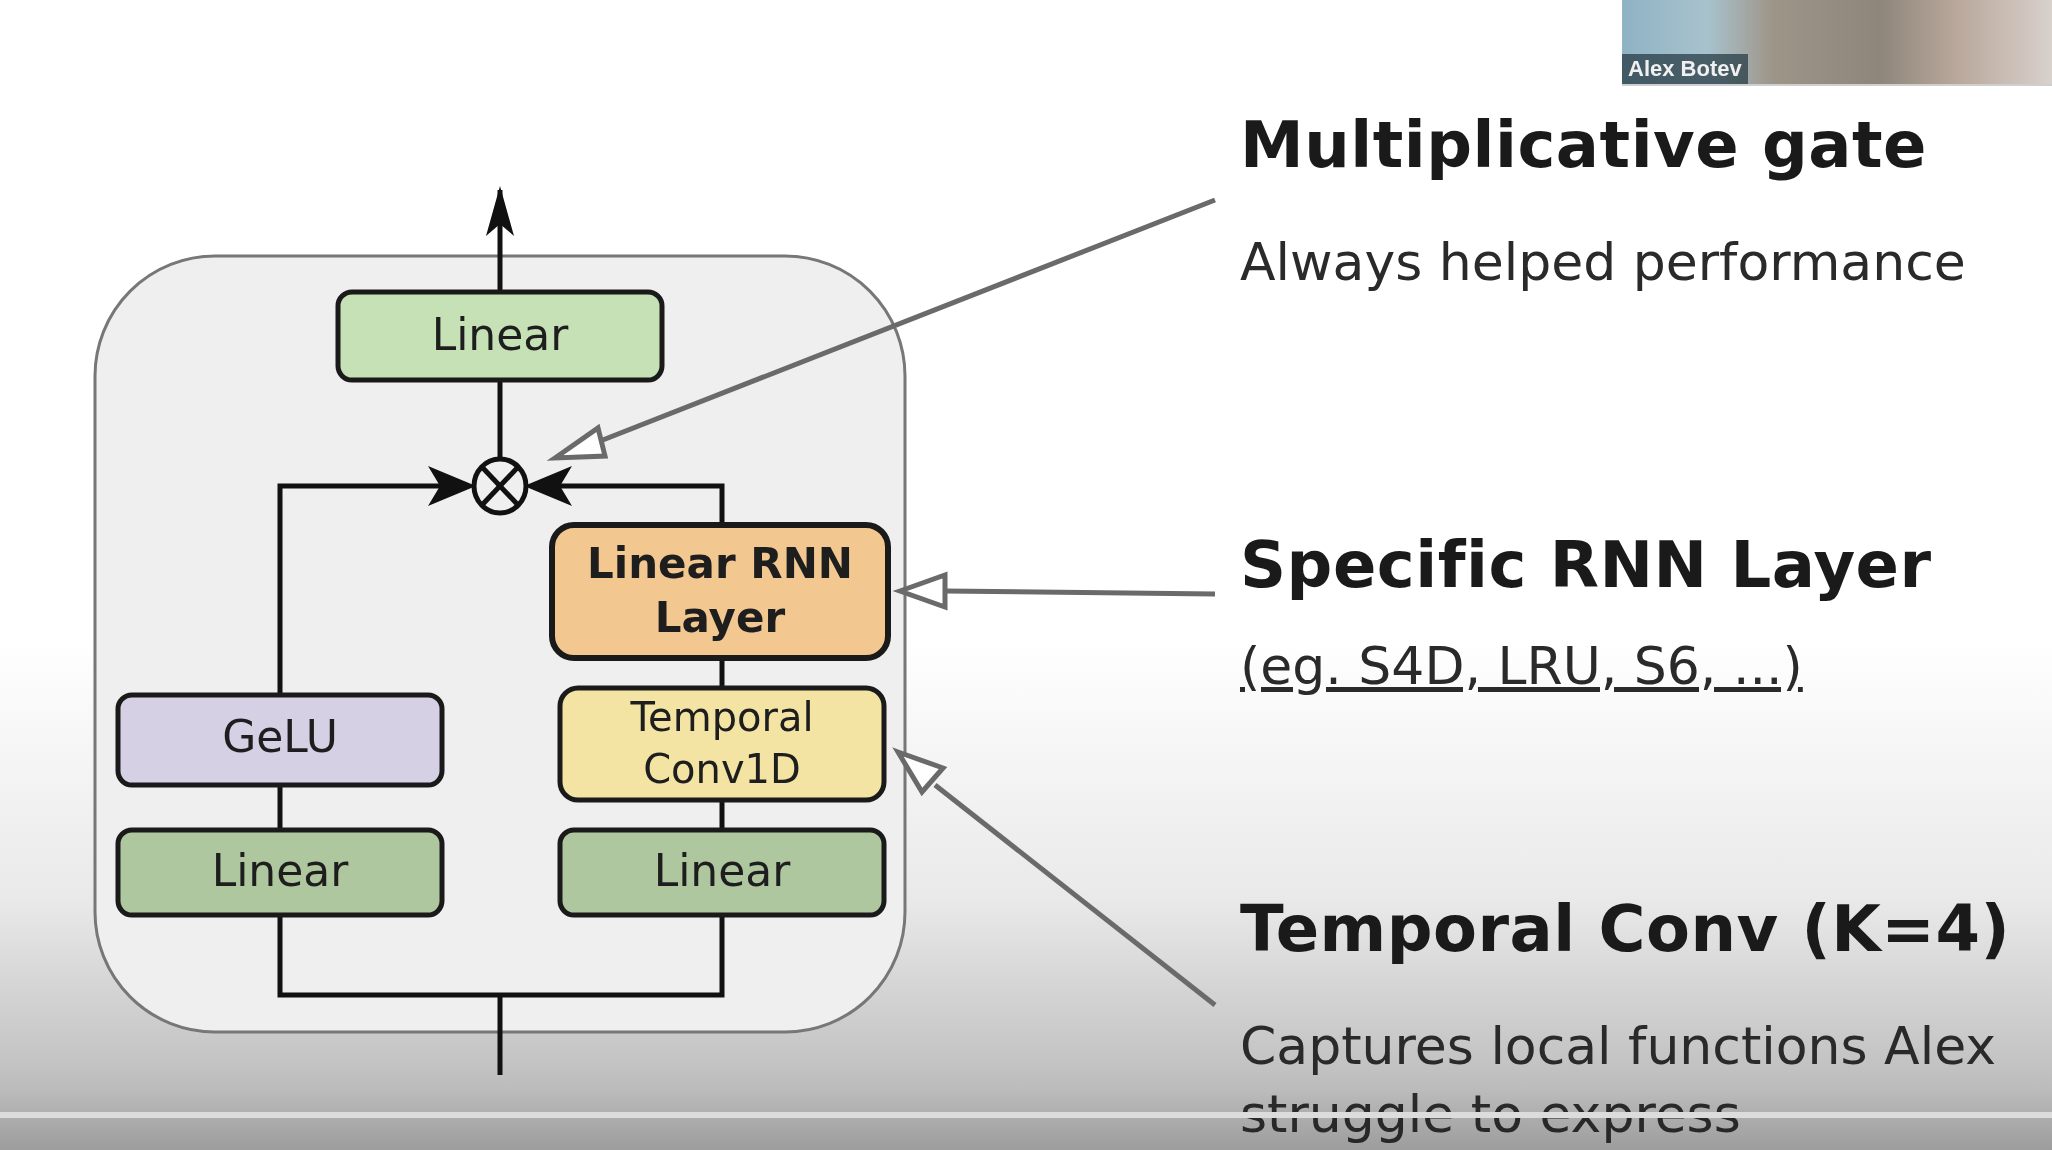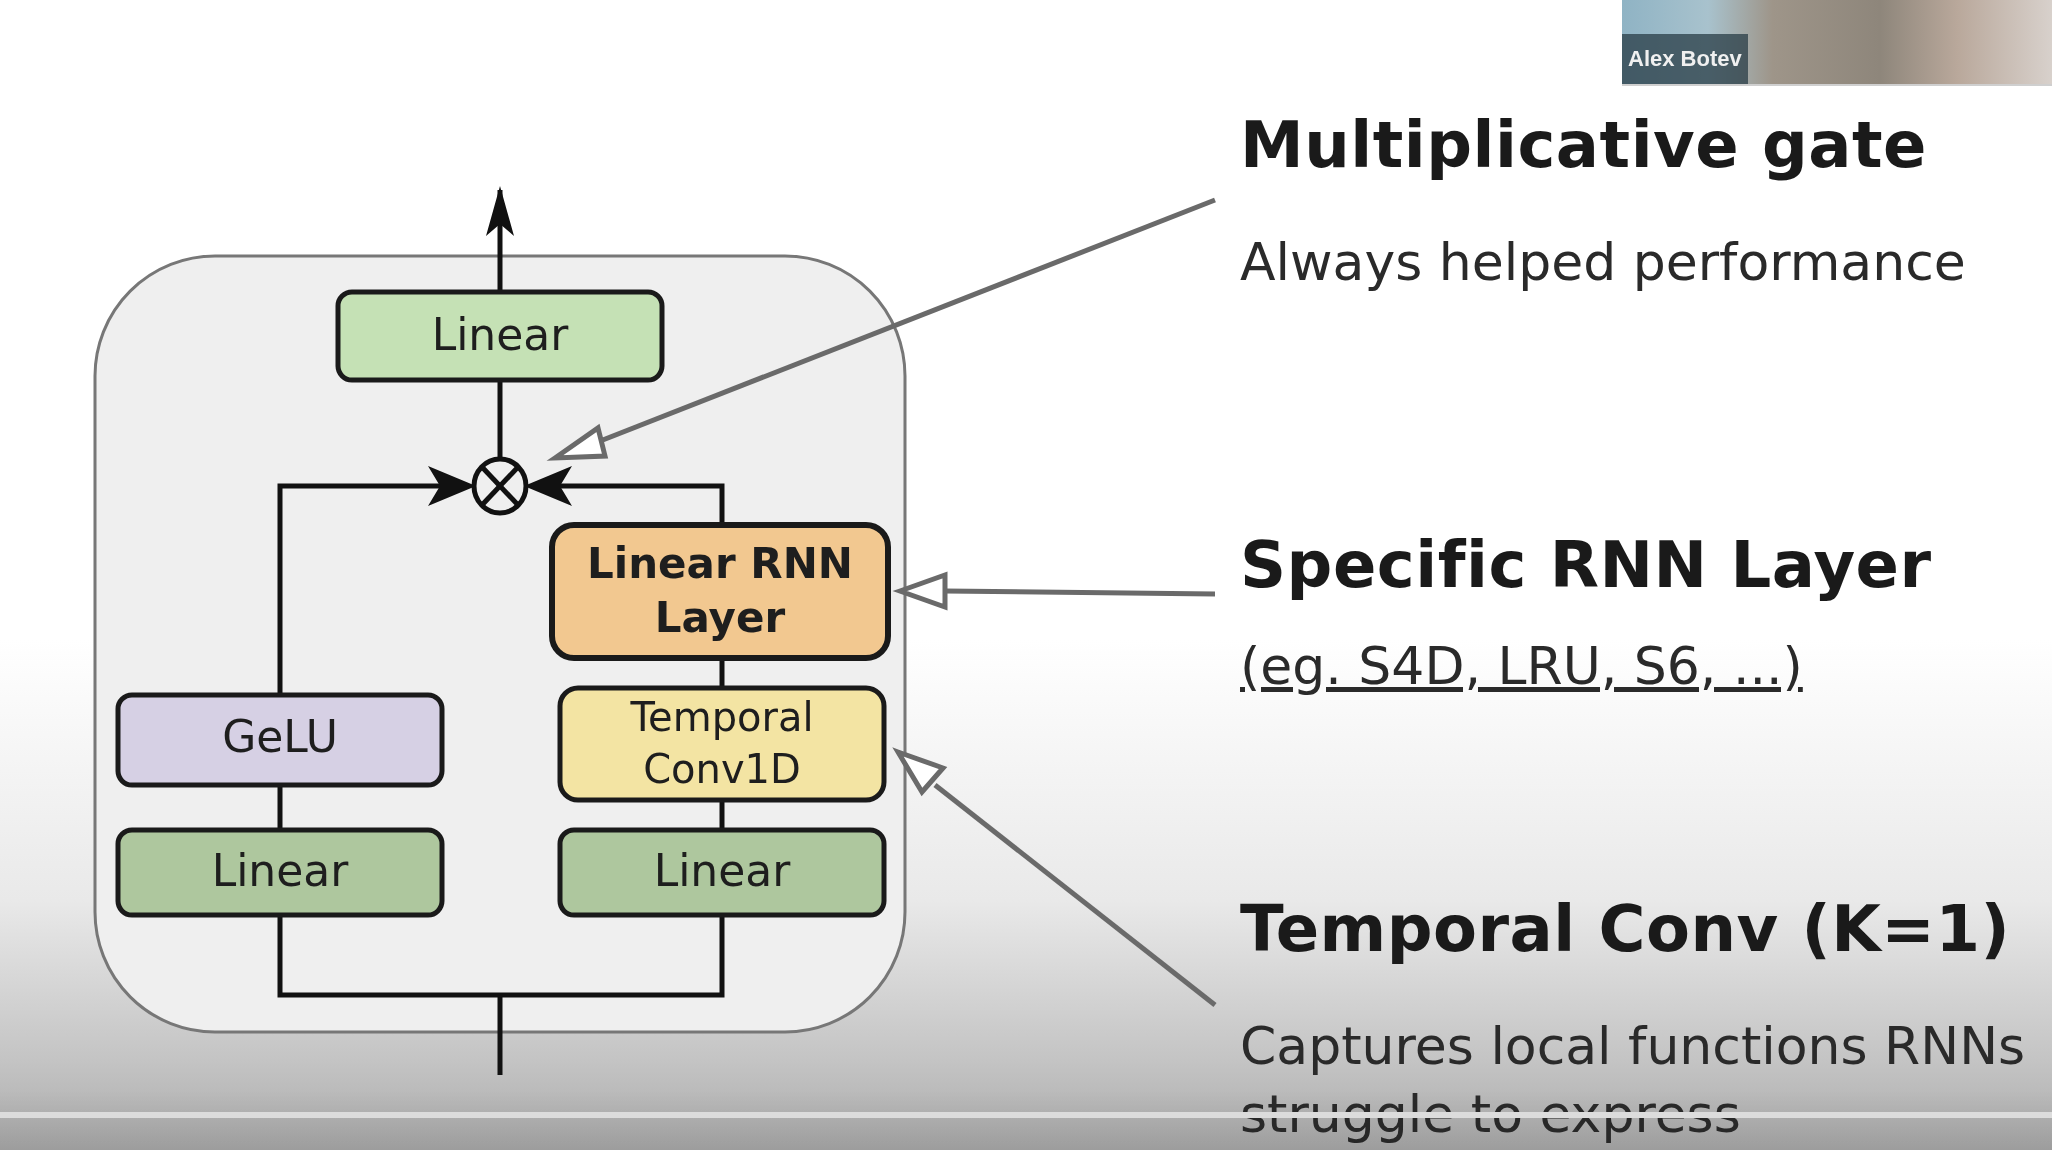--- a/index.html
+++ b/index.html
@@ -12,21 +12,21 @@
   .box-label { font-family: "DejaVu Sans", sans-serif; fill: #1e1e1e; text-anchor: middle; dominant-baseline: middle; }
   .ann { position: absolute; left: 1240px; color: #1a1a1a; white-space: nowrap; text-align: center; }
   .ann-title { font-size: 64px; font-weight: 600; letter-spacing: 0.5px; }
   .ann-desc { font-size: 52px; color: #2a2a2a; }
   #webcam {
     position: absolute; left: 1622px; top: 0; width: 430px; height: 84px; overflow: hidden;
     background: linear-gradient(to right, #8fb3c4 0%, #a8c2cd 20%, #9e9589 35%, #8e867b 60%, #b9a89b 78%, #d8d1cc 100%);
     border-bottom: 2px solid #cfcfcf;
   }
   #webcam-name {
-    position: absolute; left: 0; bottom: 0; padding: 12px 6px;
+    position: absolute; left: 0; bottom: 0; padding: 2px 6px;
     background: rgba(40, 60, 70, 0.75); color: #f0f0f0; font-weight: bold; font-size: 22px;
     font-family: "Liberation Sans", sans-serif;
   }
   #progress-bar {
     position: absolute; left: 0; top: 1112px; width: 2052px; height: 6px; background: #dcdcdc;
   }
   #player-shade {
     position: absolute; left: 0; top: 1090px; width: 2052px; height: 60px;
     background: linear-gradient(to bottom, rgba(0,0,0,0) 0%, rgba(0,0,0,0.08) 100%);
     pointer-events: none;
@@ -98,22 +98,22 @@
   <g>
     <line x1="1215" y1="1005" x2="935" y2="785" stroke="#6a6a6a" stroke-width="5"></line>
     <path d="M898,752 L943,768 L922,792 Z" fill="#fff" stroke="#6a6a6a" stroke-width="5"></path>
   </g>
 </svg>
 
 <div class="ann ann-title" style="top:108px;">Multiplicative gate</div>
 <div class="ann ann-desc" style="top:232px;">Always helped performance</div>
 <div class="ann ann-title" style="top:508px;margin-top:20px;">Specific RNN Layer</div>
 <div class="ann ann-desc" style="top:636px;text-decoration:underline;">(eg. S4D, LRU, S6, ...)</div>
-<div class="ann ann-title" style="top:892px;">Temporal Conv (K=1)</div>
-<div class="ann ann-desc" style="top:1016px;">Captures local functions RNNs</div>
+<div class="ann ann-title" style="top:892px;">Temporal Conv (K=4)</div>
+<div class="ann ann-desc" style="top:1016px;">Captures local functions Alex</div>
 <div class="ann ann-desc" style="top:1084px;">struggle to express</div>
 
 <div id="webcam">
   <div id="webcam-name">Alex Botev</div>
 </div>
 
 <div id="player-shade"></div>
 <div id="progress-bar"></div>
 
 </body></html>

